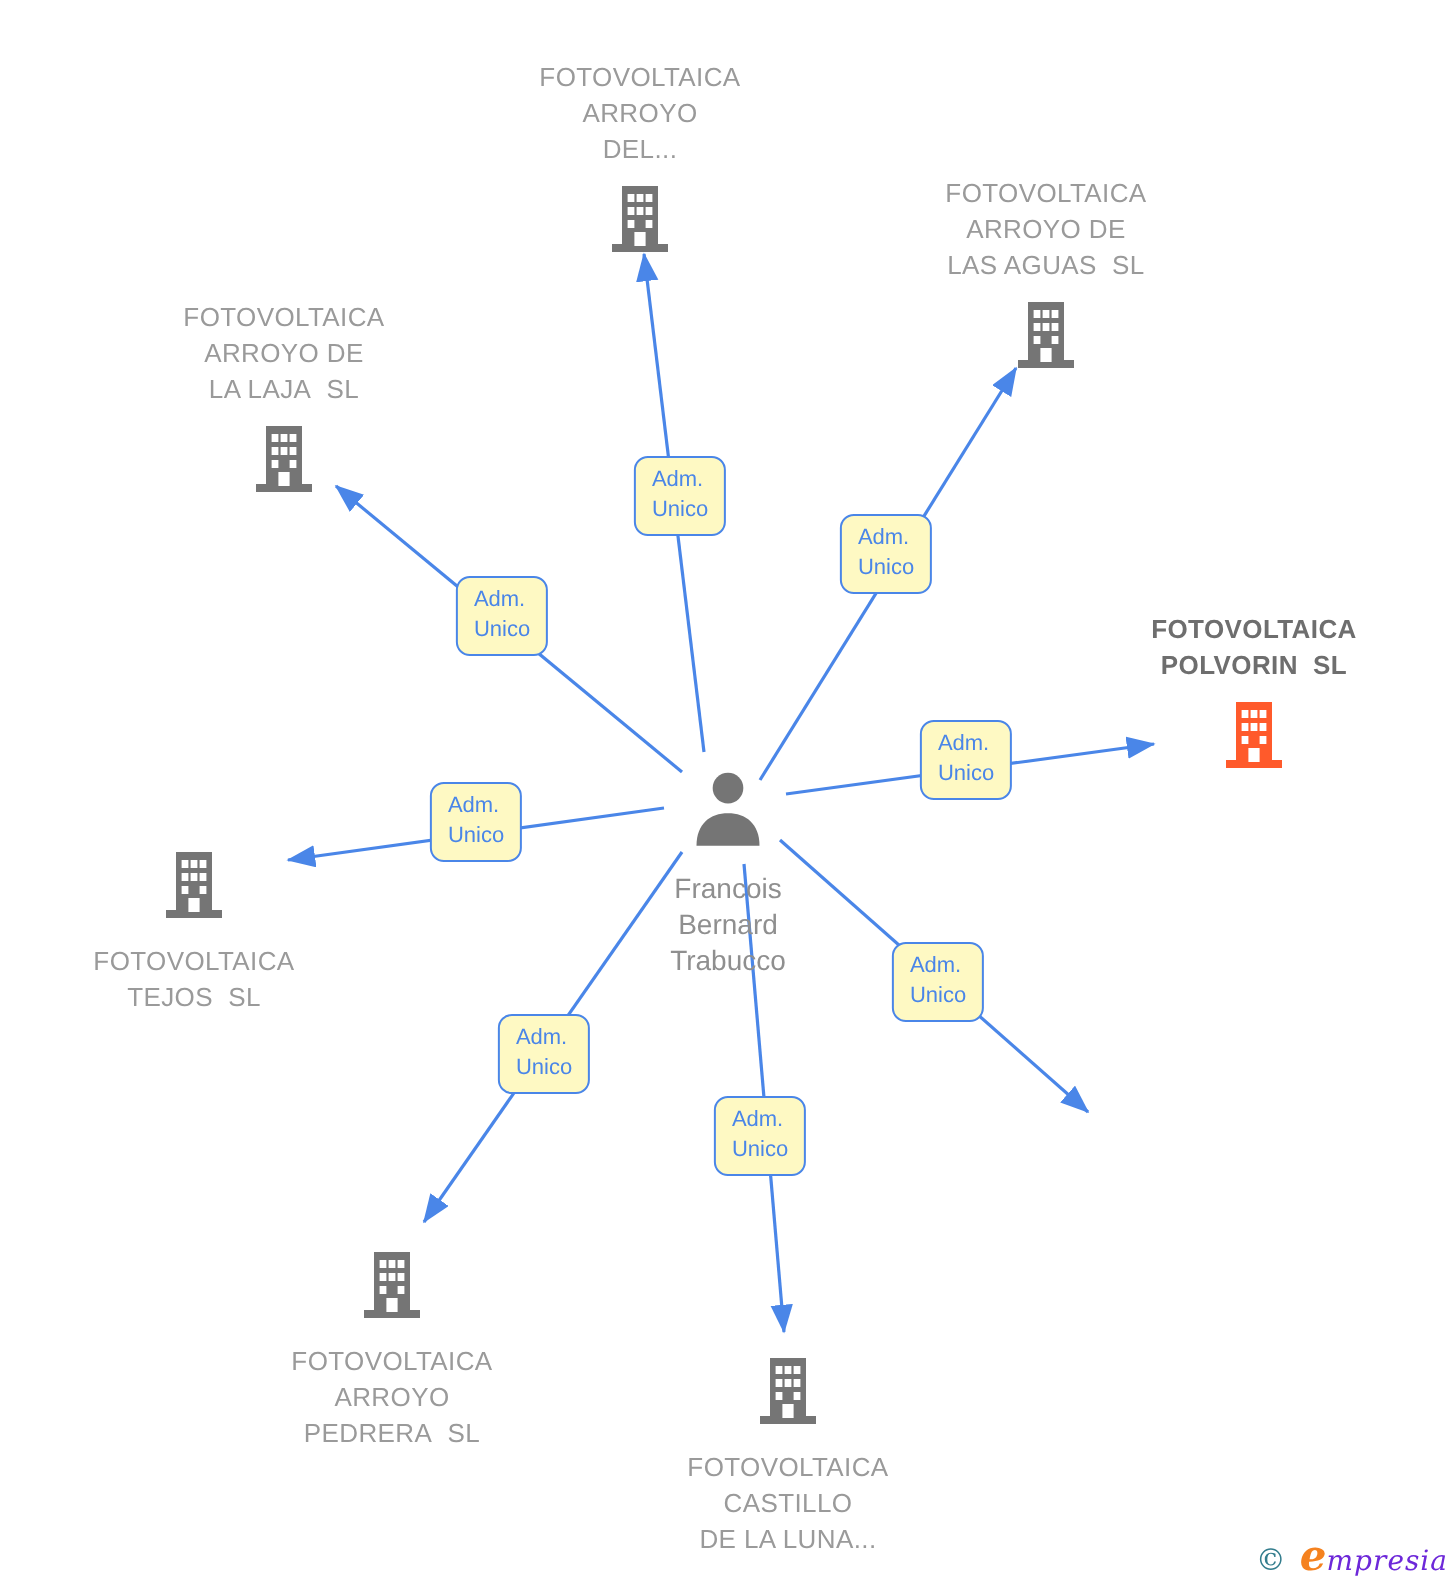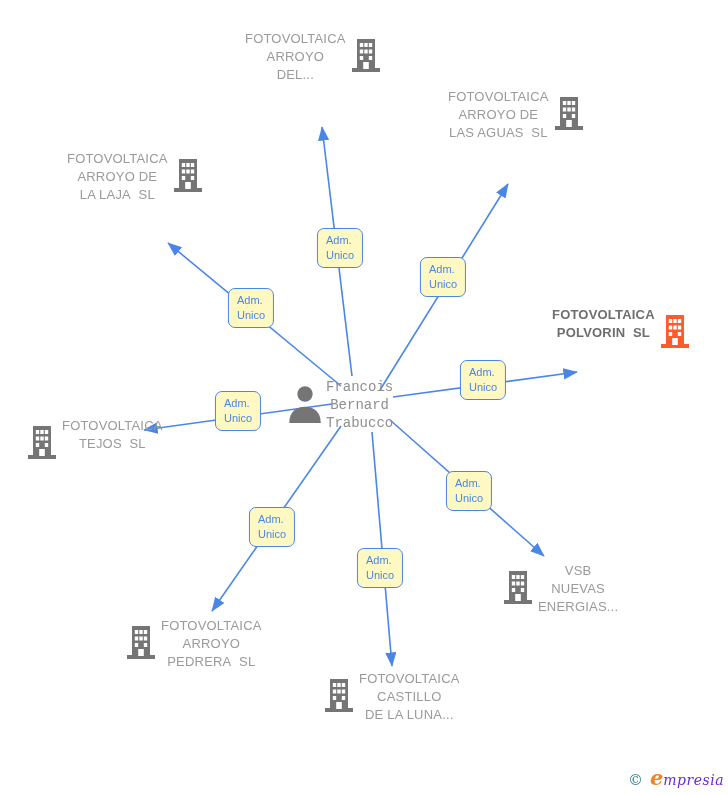--- a/index.html
+++ b/index.html
@@ -7,33 +7,33 @@
     width:728px;height:795px;background:#ffffff;overflow:hidden;
     font-family:"Liberation Sans","DejaVu Sans",sans-serif;
   }
   #canvas{position:relative;width:728px;height:795px;background:#ffffff;}
 
   
   #edges{position:absolute;left:0;top:0;z-index:1;}
 
   
   .node{
-    position:absolute;z-index:3;display:flex;flex-direction:row;
-    transform:translateX(-50%);width:150px;cursor:pointer;
+    position:absolute;z-index:3;display:flex;flex-direction:column;
+    align-items:center;transform:translateX(-50%);width:150px;cursor:pointer;
   }
   .node-label{
     font-size:13px;line-height:18px;color:#9a9a9a;text-align:center;
     white-space:pre-line;letter-spacing:.2px;
   }
   .node .icon{display:block;margin:5px 0;}
   .building-icon{color:#757575;}
   .node.highlighted .node-label{color:#6e6e6e;font-weight:700;}
   .node.highlighted .building-icon{color:#ff5a2b;}
 
-  .person-node{width:160px;font-family:Liberation Mono, monospace;}
+  .person-node{width:160px;}
   .person-icon{color:#757575;}
   .person-label{
     font-size:14px;line-height:18px;color:#8f8f8f;text-align:center;white-space:pre-line;
   }
 
   
   .edge-label{
     position:absolute;z-index:2;transform:translate(-50%,-50%);
     background:#fef9c3;border:1.5px solid #4a86e8;border-radius:7px;
     color:#4a86e8;font-size:11px;line-height:15px;padding:4px 8px;
@@ -196,42 +196,20 @@
           <rect x="13.8" y="21" width="3.4" height="4"></rect>
             <rect x="22.8" y="21" width="3.4" height="4"></rect>
           <rect x="17.2" y="27" width="5.6" height="7"></rect>
         </g>
       </svg>
     </span>
     <div class="node-label">FOTOVOLTAICA
 TEJOS&nbsp; SL</div>
   </div>
 
-  <div class="node" style="left:573px;top:562px">
-    <span class="icon building-icon">
-      <svg width="40" height="40" viewBox="0 0 40 40" fill="currentColor">
-        <rect x="6" y="33" width="28" height="4"></rect>
-          <rect x="11" y="4" width="18" height="30"></rect>
-        <g fill="#ffffff">
-          <rect x="13.8" y="8" width="3.4" height="4"></rect>
-            <rect x="18.3" y="8" width="3.4" height="4"></rect>
-            <rect x="22.8" y="8" width="3.4" height="4"></rect>
-          <rect x="13.8" y="14.5" width="3.4" height="4"></rect>
-            <rect x="18.3" y="14.5" width="3.4" height="4"></rect>
-            <rect x="22.8" y="14.5" width="3.4" height="4"></rect>
-          <rect x="13.8" y="21" width="3.4" height="4"></rect>
-            <rect x="22.8" y="21" width="3.4" height="4"></rect>
-          <rect x="17.2" y="27" width="5.6" height="7"></rect>
-        </g>
-      </svg>
-    </span>
-    <div class="node-label">VSB
-NUEVAS
-ENERGIAS...</div>
-  </div>
 
   <div class="node" style="left:196px;top:617px">
     <span class="icon building-icon">
       <svg width="40" height="40" viewBox="0 0 40 40" fill="currentColor">
         <rect x="6" y="33" width="28" height="4"></rect>
           <rect x="11" y="4" width="18" height="30"></rect>
         <g fill="#ffffff">
           <rect x="13.8" y="8" width="3.4" height="4"></rect>
             <rect x="18.3" y="8" width="3.4" height="4"></rect>
             <rect x="22.8" y="8" width="3.4" height="4"></rect>

